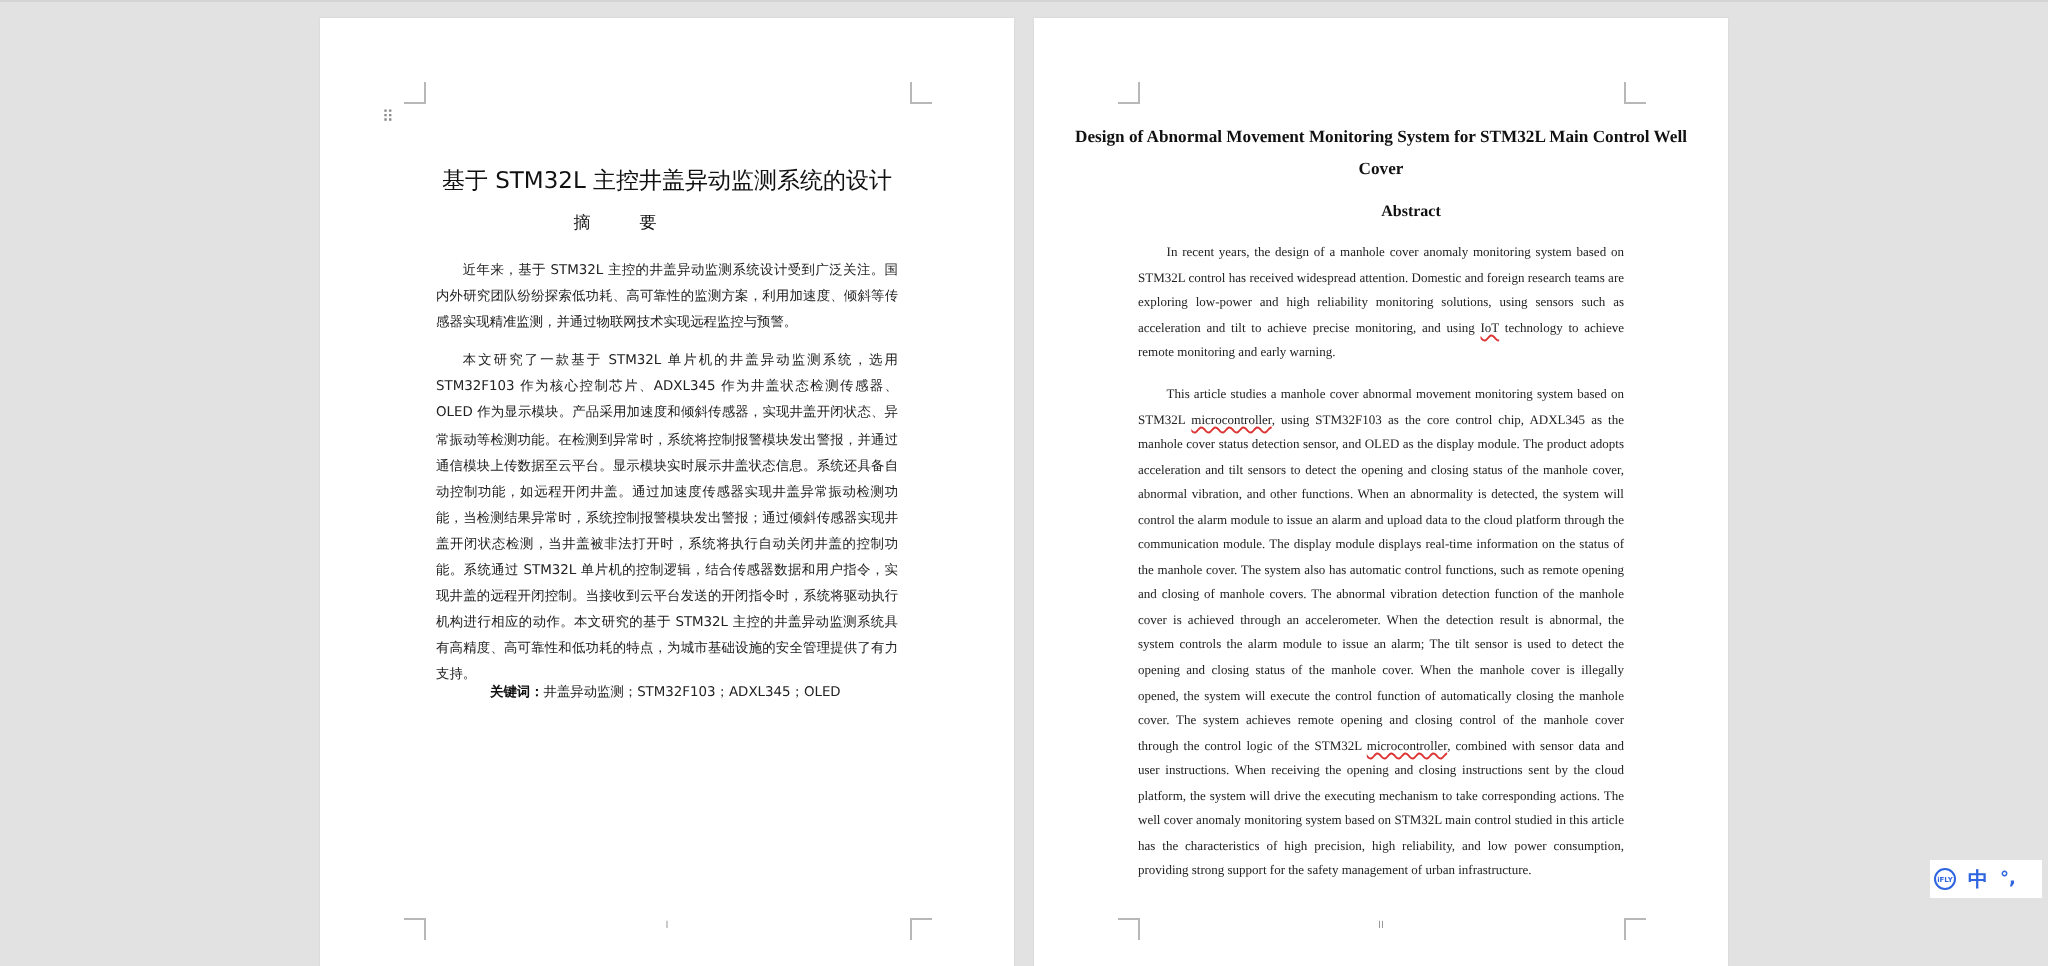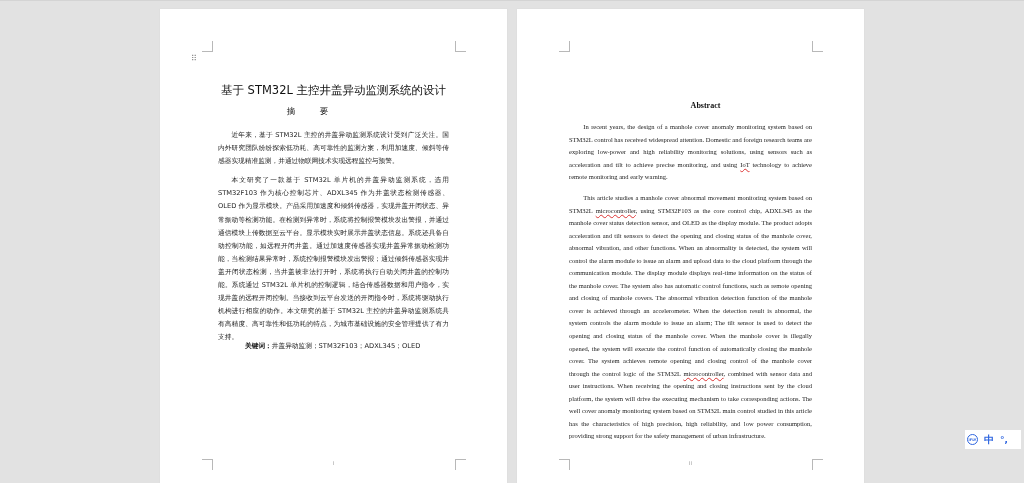--- a/index.html
+++ b/index.html
@@ -66,20 +66,21 @@
 
   <div class="pnum">I</div>
 </div>
 
 <div class="page" id="page2">
   <div class="corner c-tl" style="left:42px;top:32px;"></div>
   <div class="corner c-tr" style="left:295px;top:32px;"></div>
   <div class="corner c-bl" style="left:42px;top:450px;"></div>
   <div class="corner c-br" style="left:295px;top:450px;"></div>
 
+  <div class="en-title">Design of Abnormal Movement Monitoring System for STM32L Main Control Well Cover</div>
   <div class="en-abs">Abstract</div>
 
   <div class="en-body" id="en-p1">
     <p><span>In recent years, the design of a manhole cover anomaly monitoring system based on STM32L control has received widespread attention. Domestic and foreign research teams are exploring low-power and high reliability monitoring solutions, using sensors such as acceleration and tilt to achieve precise monitoring, and using </span><span class="spell">IoT</span><span> technology to achieve remote monitoring and early warning.</span></p>
   </div>
 
   <div class="en-body" id="en-p2">
     <p><span>This article studies a manhole cover abnormal movement monitoring system based on STM32L </span><span class="spell">microcontroller</span><span>, using STM32F103 as the core control chip, ADXL345 as the manhole cover status detection sensor, and OLED as the display module. The product adopts acceleration and tilt sensors to detect the opening and closing status of the manhole cover, abnormal vibration, and other functions. When an abnormality is detected, the system will control the alarm module to issue an alarm and upload data to the cloud platform through the communication module. The display module displays real-time information on the status of the manhole cover. The system also has automatic control functions, such as remote opening and closing of manhole covers. The abnormal vibration detection function of the manhole cover is achieved through an accelerometer. When the detection result is abnormal, the system controls the alarm module to issue an alarm; The tilt sensor is used to detect the opening and closing status of the manhole cover. When the manhole cover is illegally opened, the system will execute the control function of automatically closing the manhole cover. The system achieves remote opening and closing control of the manhole cover through the control logic of the STM32L </span><span class="spell">microcontroller</span><span>, combined with sensor data and user instructions. When receiving the opening and closing instructions sent by the cloud platform, the system will drive the executing mechanism to take corresponding actions. The well cover anomaly monitoring system based on STM32L main control studied in this article has the characteristics of high precision, high reliability, and low power consumption, providing strong support for the safety management of urban infrastructure.</span></p>
   </div>
 

